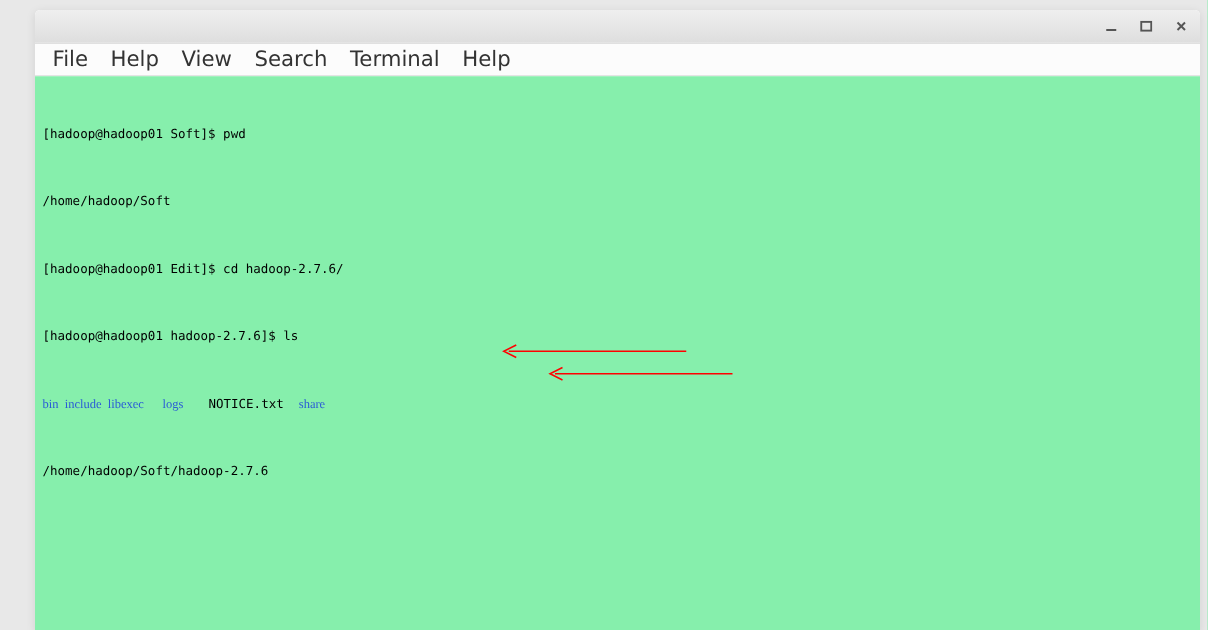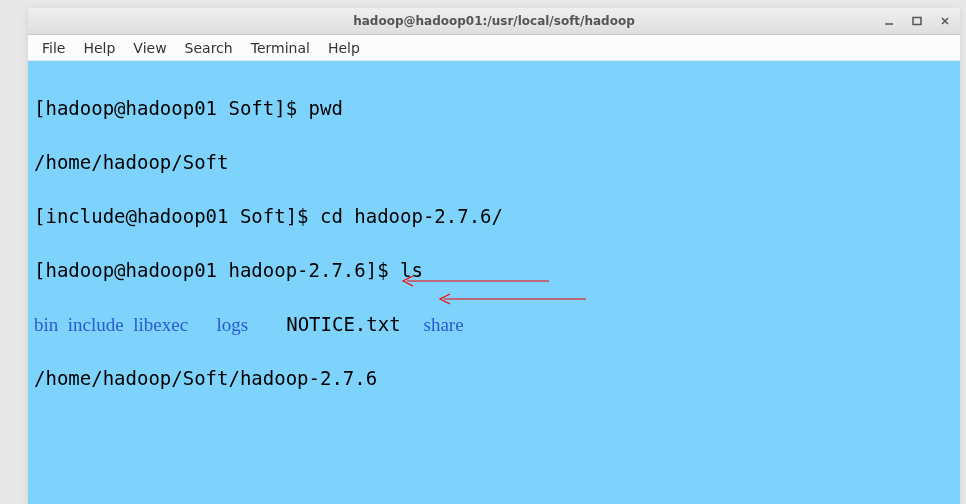--- a/index.html
+++ b/index.html
@@ -60,49 +60,48 @@
       height: 26px;
       display: flex;
       align-items: center;
       padding: 0 6px;
       gap: 2px;
       background: #fcfcfc;
       border-bottom: 1px solid #e4e4e4;
     }
     .menu-item {
       padding: 3px 8px;
-      font-size: 14px;
+      font-size: 17px;
       color: #333;
       cursor: pointer;
     }
     .terminal {
       flex: 1;
-      background: #7dd3fc;
+      background: #86efac;
       padding: 2px 6px;
       font-family: "DejaVu Sans Mono", "Liberation Mono", "Courier New", monospace;
-      font-size: 19px;
+      font-size: 10px;
       line-height: 18px;
       color: #000;
       white-space: pre;
       overflow: hidden;
       position: relative;
     }
     .line { height: 18px; }
     .blue { color: #2a5bd6; font-family: Liberation Serif, serif; }
     .arrow {
       position: absolute;
       pointer-events: none;
     }
   </style>
 </head>
 <body>
 
 <div class="window">
   <div class="titlebar">
-    <span class="titlebar-title">hadoop@hadoop01:/usr/local/soft/hadoop</span>
     <div class="win-controls">
       <div class="win-btn">
         <svg width="10" height="10" viewBox="0 0 10 10">
             <line x1="1" y1="8" x2="9" y2="8" stroke="#555" stroke-width="1.5"></line>
           </svg>
       </div>
       <div class="win-btn">
         <svg width="10" height="10" viewBox="0 0 10 10">
             <rect x="1" y="1.5" width="8" height="7" fill="none" stroke="#555" stroke-width="1.5"></rect>
           </svg>
@@ -121,21 +120,21 @@
     <div class="menu-item">Help</div>
     <div class="menu-item">View</div>
     <div class="menu-item">Search</div>
     <div class="menu-item">Terminal</div>
     <div class="menu-item">Help</div>
   </div>
 
   <div class="terminal">
     <div class="line">[hadoop@hadoop01 Soft]$ pwd</div>
     <div class="line">/home/hadoop/Soft</div>
-    <div class="line">[include@hadoop01 Soft]$ cd hadoop-2.7.6/</div>
+    <div class="line">[hadoop@hadoop01 Edit]$ cd hadoop-2.7.6/</div>
     <div class="line">[hadoop@hadoop01 hadoop-2.7.6]$ ls</div>
     <div class="line"><span class="blue">bin  include  libexec      logs        </span><span>NOTICE.txt  </span><span class="blue">share</span></div>
     <div class="line">/home/hadoop/Soft/hadoop-2.7.6</div>
     
     
     
     
     
     
     

